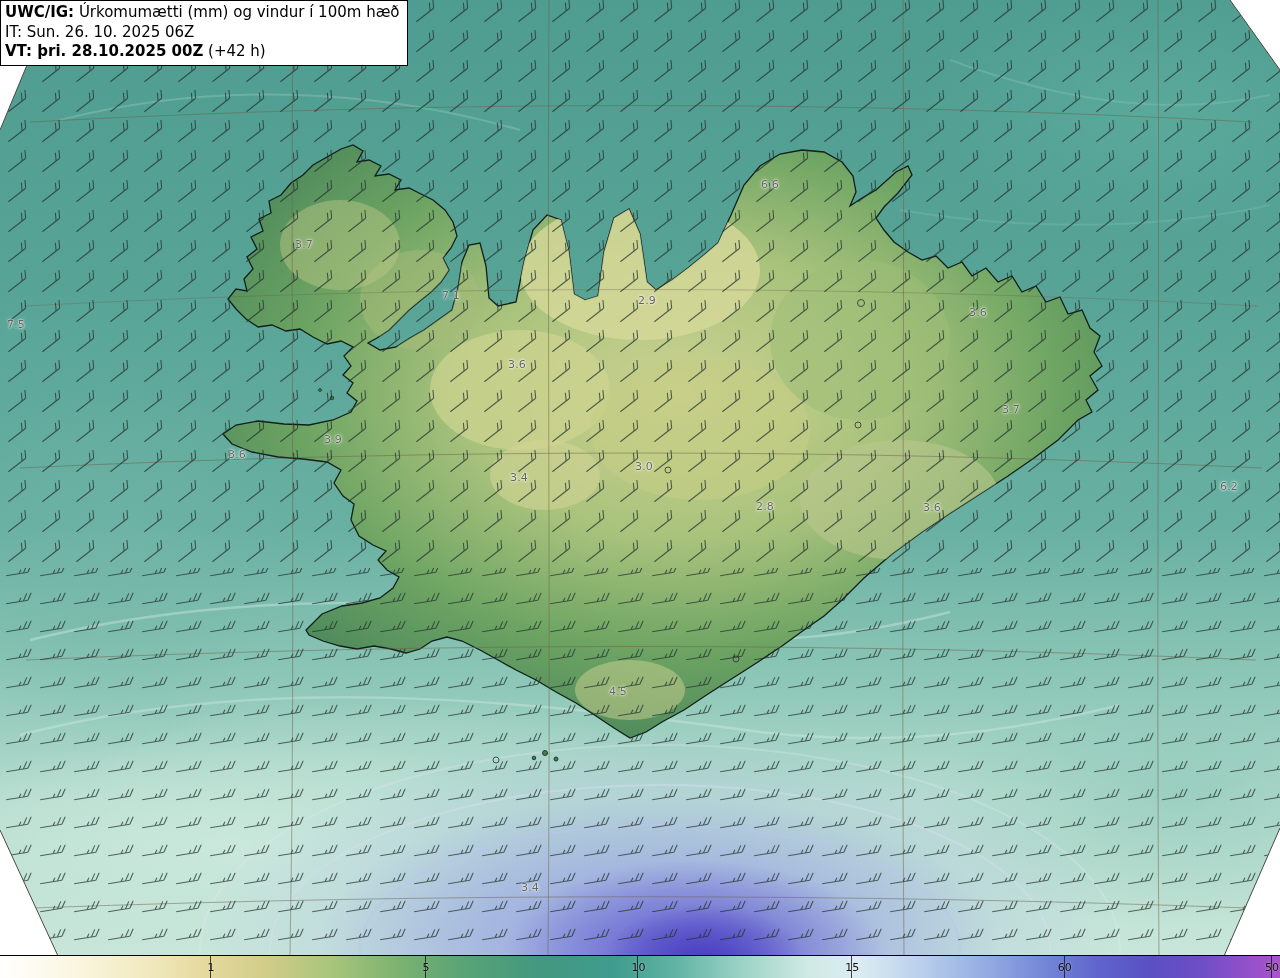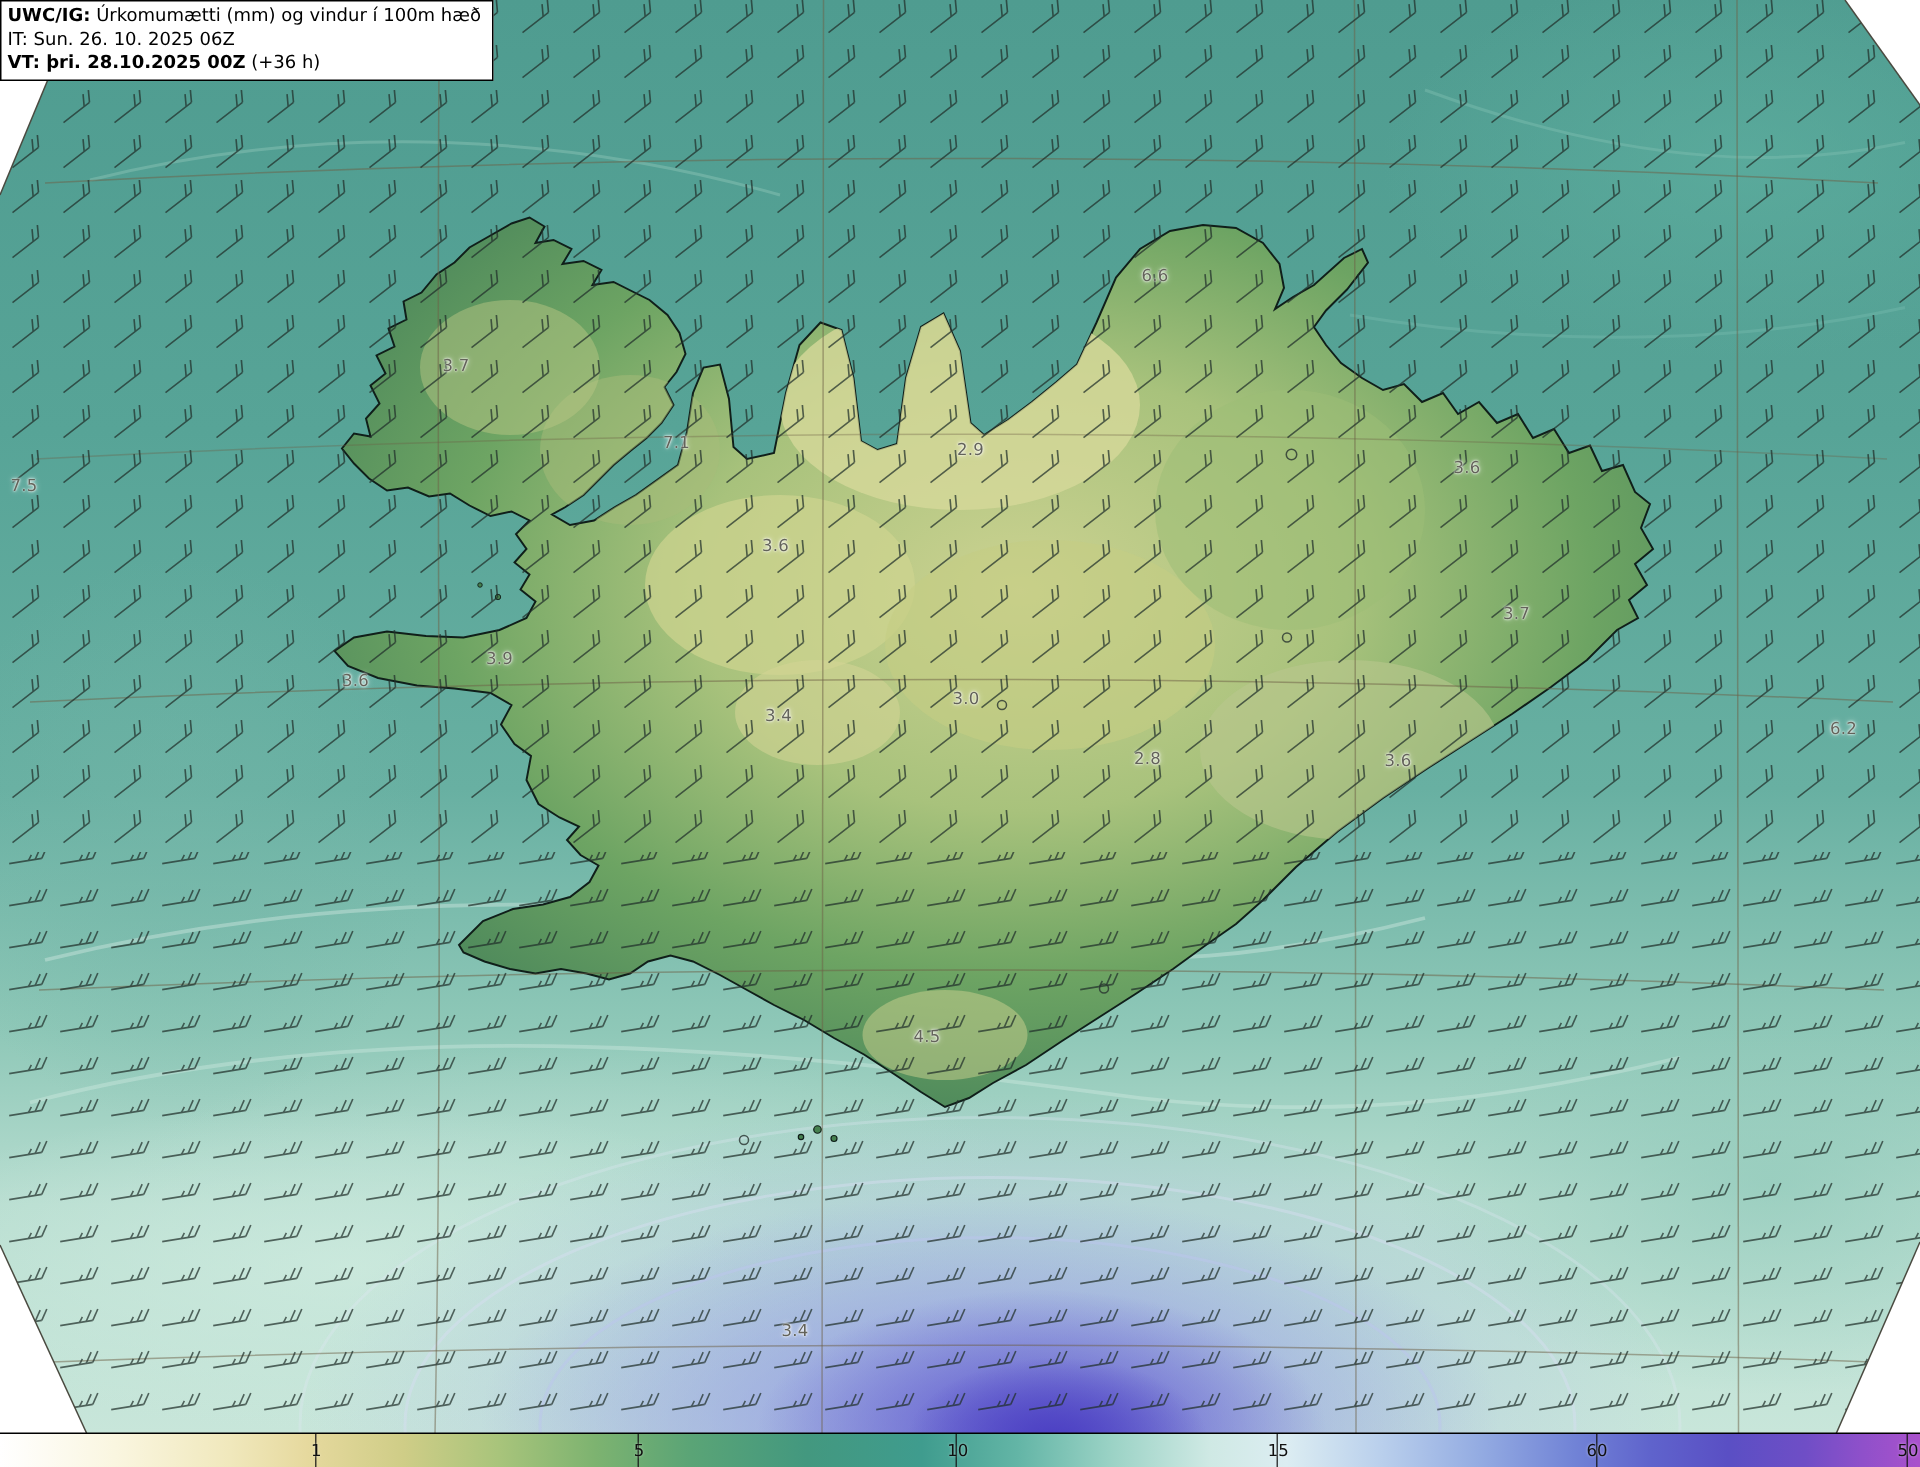--- a/index.html
+++ b/index.html
@@ -12,21 +12,21 @@
   #labels-layer{position:absolute;top:0;left:0;width:1280px;height:956px;pointer-events:none;}
   .clabel{
     position:absolute;transform:translate(-50%,-50%);
     font-size:11px;color:#63635a;letter-spacing:.2px;
     text-shadow:0 0 2px rgba(255,255,255,.95),0 0 4px rgba(255,255,255,.8),0 0 1px rgba(255,255,255,1);
     white-space:nowrap;
   }
   
   .title-box{
     position:absolute;top:0;left:0;background:#fff;border:1px solid #000;
-    padding:2px 7px 3px 4px;font-size:12px;line-height:1.3;color:#000;z-index:5;
+    padding:2px 7px 3px 4px;font-size:15px;line-height:1.3;color:#000;z-index:5;
     white-space:nowrap;
   }
   .title-box b{font-weight:bold;}
   
   .colorbar{position:absolute;left:0;bottom:0;width:1280px;height:22px;border-top:1px solid #000;z-index:4;}
   #cb-grad{position:absolute;inset:0;}
   #cb-ticks{position:absolute;inset:0;}
   .cbtick{position:absolute;top:0;bottom:0;width:0;border-left:1px solid rgba(20,20,20,.8);}
   .cbtick span{
     position:absolute;top:50%;left:0;transform:translate(-50%,-50%);
@@ -212,21 +212,21 @@
       <div class="clabel" style="left: 765px; top: 506px;">2.8</div>
       <div class="clabel" style="left: 932px; top: 507px;">3.6</div>
       <div class="clabel" style="left: 1211px; top: 486px; padding-left: 36px;">6.2</div>
       <div class="clabel" style="left: 618px; top: 691px;">4.5</div>
       <div class="clabel" style="left: 530px; top: 887px;">3.4</div>
     </div>
 
   <div class="title-box">
     <div><b>UWC/IG:</b><span> Úrkomumætti (mm) og vindur í 100m hæð</span></div>
     <div>IT: Sun. 26. 10. 2025 06Z</div>
-    <div><b>VT: þri. 28.10.2025 00Z</b><span> (+36 h)</span></div>
+    <div><b>VT: þri. 28.10.2025 00Z</b><span> (+42 h)</span></div>
   </div>
 
   <div class="colorbar">
     <div id="cb-grad" style="background: linear-gradient(to right, rgb(255, 255, 255) 0%, rgb(250, 246, 224) 6%, rgb(240, 232, 188) 12%, rgb(230, 217, 158) 16%, rgb(207, 205, 135) 21%, rgb(168, 196, 123) 26%, rgb(125, 179, 112) 31%, rgb(90, 164, 118) 36%, rgb(67, 152, 127) 42%, rgb(63, 156, 142) 48%, rgb(99, 181, 166) 53%, rgb(156, 211, 198) 58%, rgb(207, 233, 228) 63%, rgb(220, 237, 242) 67%, rgb(185, 207, 236) 72%, rgb(148, 172, 226) 77%, rgb(113, 131, 214) 82%, rgb(95, 99, 204) 86%, rgb(90, 79, 196) 90%, rgb(111, 78, 198) 94%, rgb(143, 80, 202) 97%, rgb(170, 82, 204) 100%);"></div>
     <div id="cb-ticks">
         <div class="cbtick" style="left: 16.4%;">
           <span>1</span>
         </div>
         <div class="cbtick" style="left: 33.2%;">
           <span>5</span>

